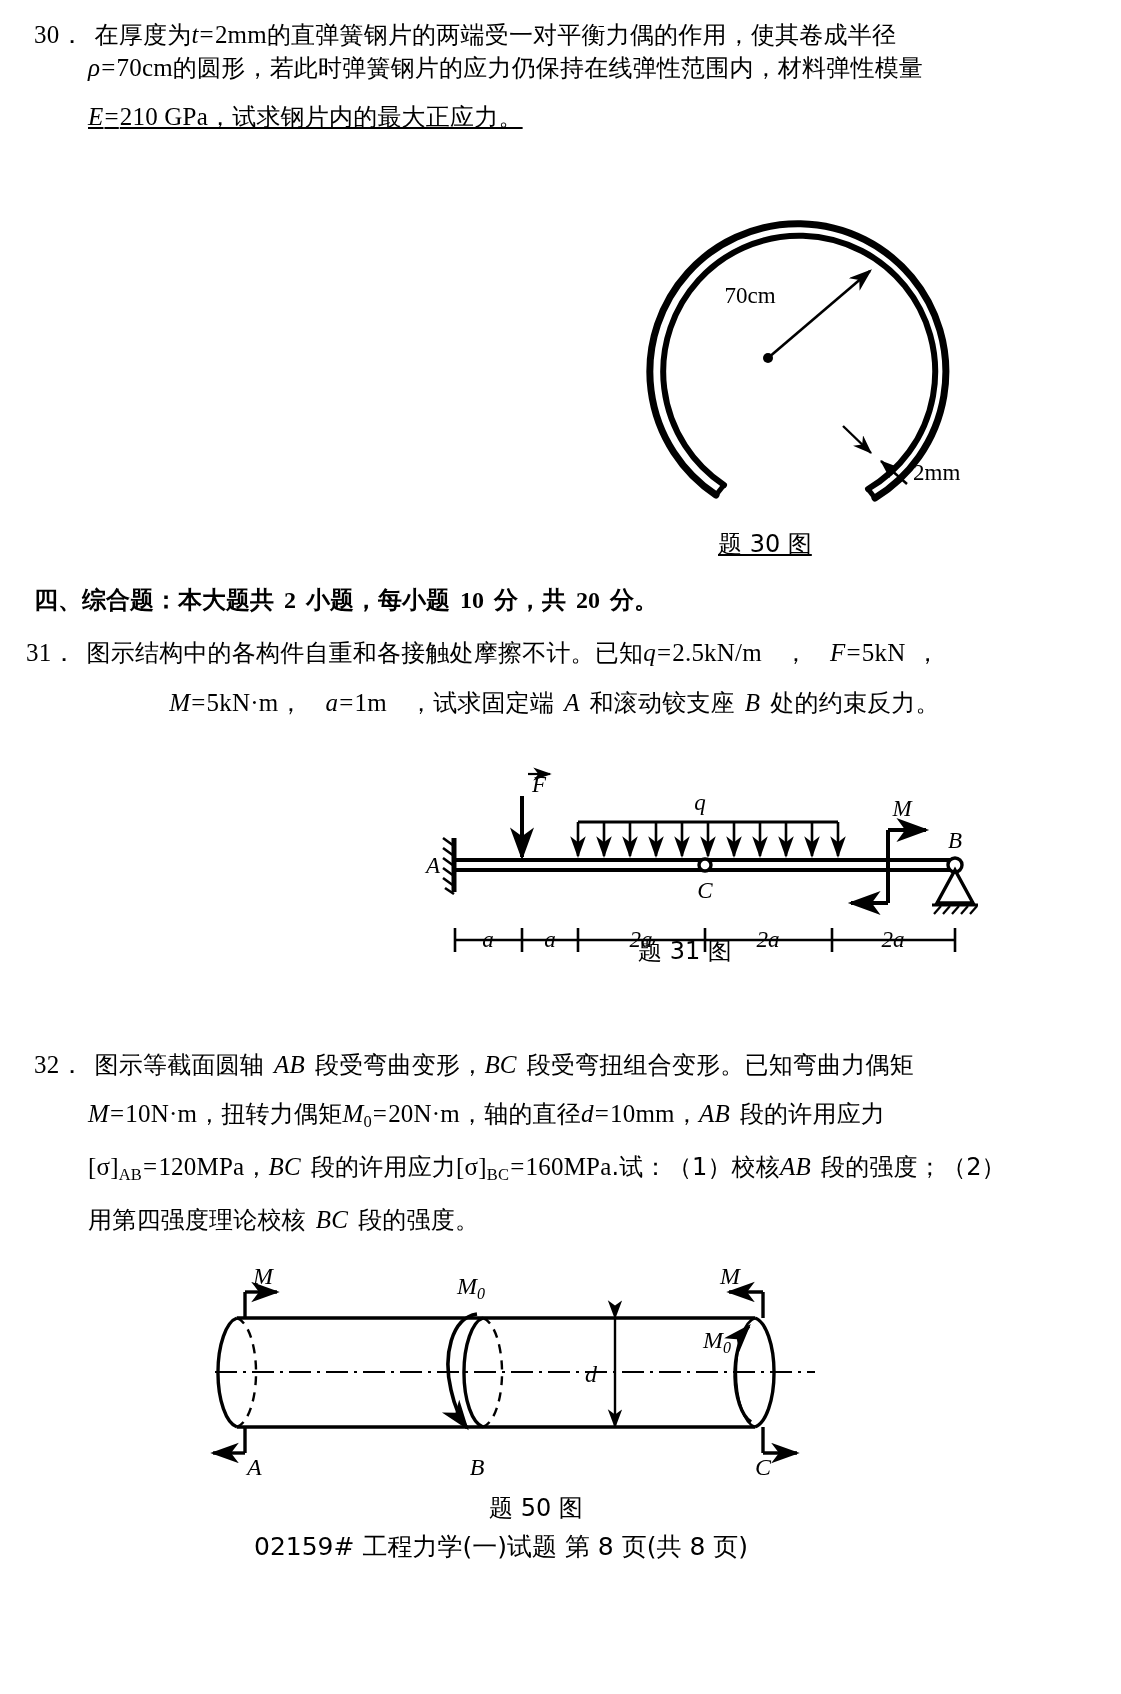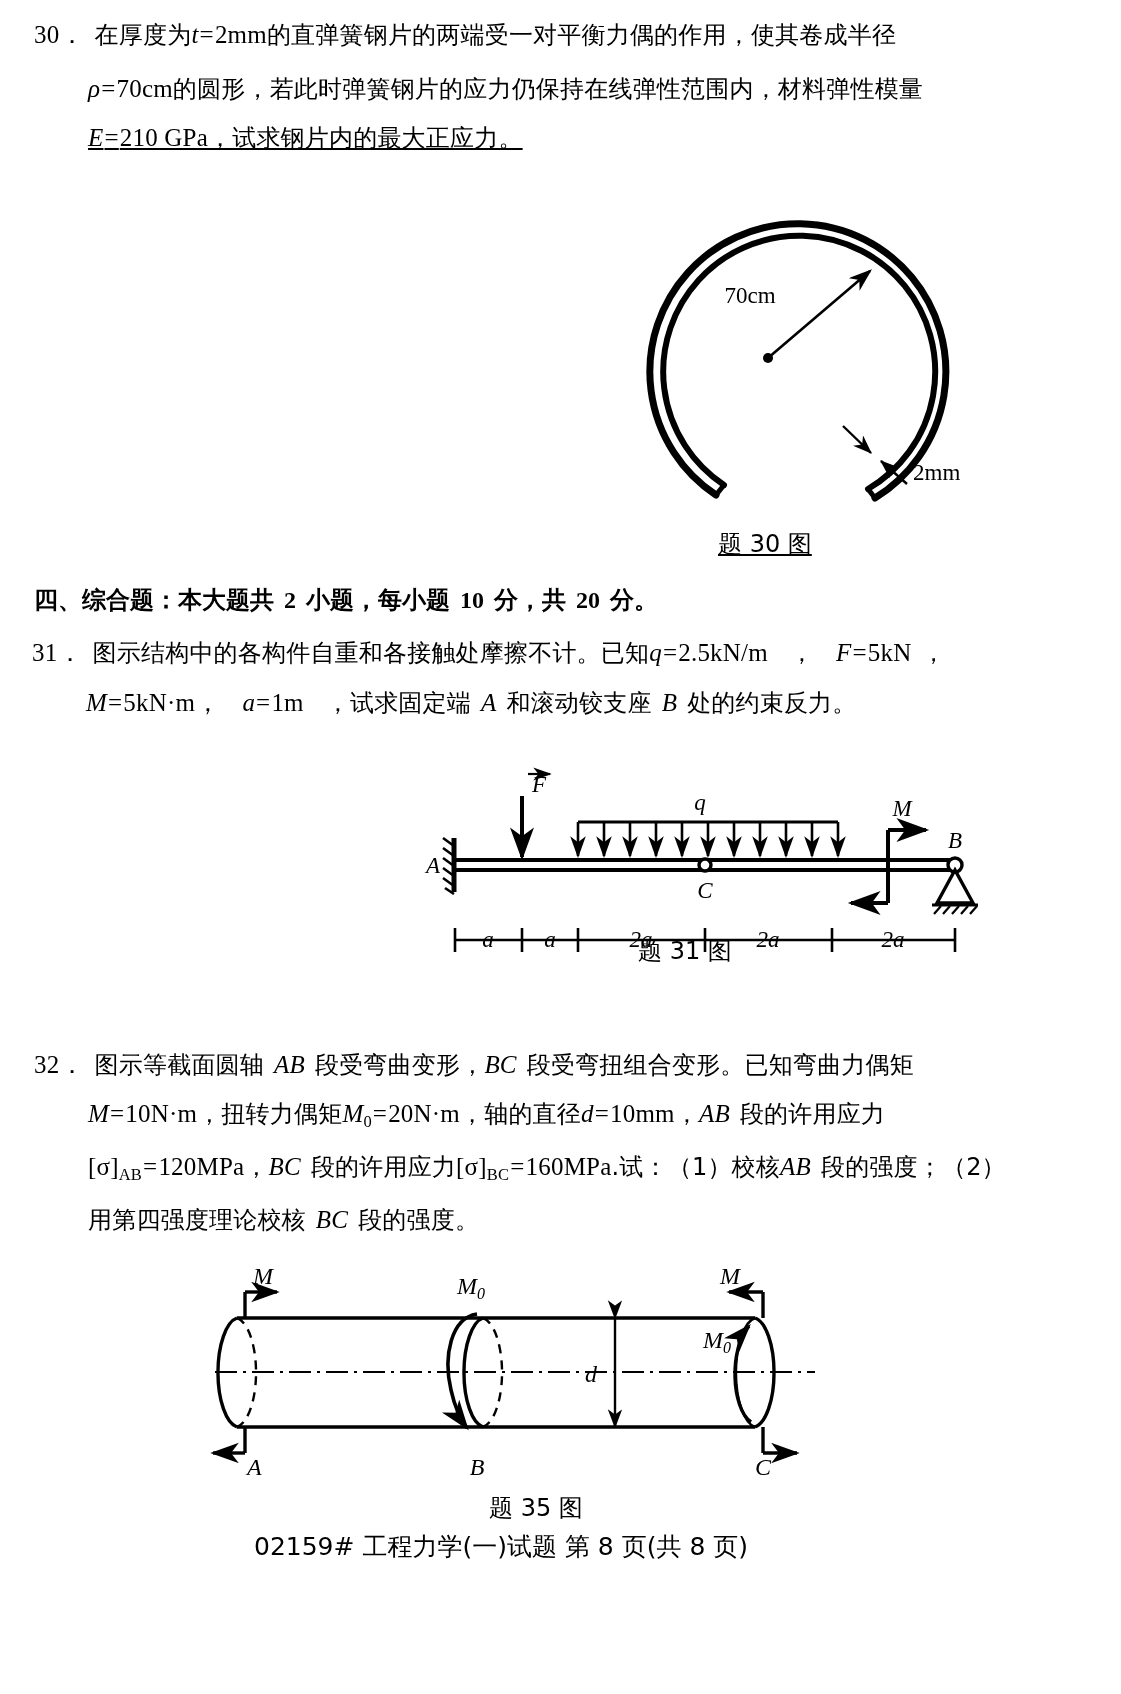--- a/index.html
+++ b/index.html
@@ -57,21 +57,21 @@
 </style>
 </head>
 <body>
 
 <div class="page">
 
   <div class="q-block" style="left:34px;top:22px;">
     <div class="q-line">
       <span class="num">30．</span><span class="sp"></span><span class="cn">在厚度为</span><span class="mi">t</span><span class="mr op">=</span><span class="mr">2mm</span><span class="cn">的直弹簧钢片的两端受一对平衡力偶的作用，</span><span class="cn">使其卷成半径</span>
     </div>
-    <div class="q-line" style="margin-top:29px;margin-left:54px;">
+    <div class="q-line" style="margin-top:8px;margin-left:54px;">
       <span class="mi">ρ</span><span class="mr op">=</span><span class="mr">70cm</span><span class="cn">的圆形，若此时弹簧钢片的应力仍保持在线弹性范围内，材料弹性模量</span>
     </div>
     <div class="q-line" style="margin-top:24px;margin-left:54px;text-decoration:underline;">
       <span class="mi">E</span><span class="mr op">=</span><span class="mr">210 GPa</span><span class="cn">，试求钢片内的最大正应力。</span>
     </div>
   </div>
 
   <div class="figwrap" style="left:600px;top:195px;">
     <svg width="400" height="320" viewBox="0 0 400 320">
 
@@ -100,25 +100,25 @@
       <text x="313" y="285" font-size="23" text-anchor="start">2mm</text>
     </svg>
   </div>
 
   <div class="caption" style="left:718px;top:528px;text-decoration:underline;">题 30 图</div>
 
   <div class="sec-head" style="left:34px;top:584px;">
     <span>四、综合题：本大题共</span><span class="sp"></span><span class="n">2</span><span class="sp"></span><span>小题，每小题</span><span class="sp"></span><span class="n">10</span><span class="sp"></span><span>分，共</span><span class="sp"></span><span class="n">20</span><span class="sp"></span><span>分。</span>
   </div>
 
-  <div class="q-block" style="left:32px;top:640px;">
+  <div class="q-block" style="left:26px;top:640px;">
     <div class="q-line">
       <span class="num">31．</span><span class="sp"></span><span class="cn">图示结构中的各构件自重和各接触处摩擦不计。已知</span><span class="mi">q</span><span class="mr op">=</span><span class="mr">2.5kN/m</span><span class="spw"></span><span class="cn">，</span><span class="spw"></span><span class="mi">F</span><span class="mr op">=</span><span class="mr">5kN</span><span class="sp"></span><span class="cn">，</span>
     </div>
-    <div class="q-line" style="margin-top:25px;margin-left:54px;">
+    <div class="q-line" style="margin-top:25px;text-align:right;">
       <span class="mi">M</span><span class="mr op">=</span><span class="mr">5kN·m，</span><span class="spw"></span><span class="mi">a</span><span class="mr op">=</span><span class="mr">1m</span><span class="spw"></span><span class="cn">，</span><span class="cn">试求固定端</span><span class="sp"></span><span class="mi">A</span><span class="sp"></span><span class="cn">和滚动铰支座</span><span class="sp"></span><span class="mi">B</span><span class="sp"></span><span class="cn">处的约束反力。</span>
     </div>
   </div>
 
   <div class="figwrap" style="left:410px;top:760px;">
     <svg width="600" height="220" viewBox="0 0 600 220">
       <defs>
         <marker id="bArr" markerWidth="9" markerHeight="9" refX="7.6" refY="3" orient="auto" markerUnits="strokeWidth">
           <path d="M0,0 L8.4,3 L0,6 L2.3,3 z" fill="#000"></path>
         </marker>
@@ -257,17 +257,17 @@
       <line x1="548" y1="157" x2="548" y2="183" stroke="#000" stroke-width="3.4"></line>
       <line x1="548" y1="183" x2="582" y2="183" stroke="#000" stroke-width="3.4" marker-end="url(#sArr)"></line>
       <text x="505" y="14" font-size="24" font-style="italic">M</text>
       <text x="540" y="205" font-size="24" font-style="italic">C</text>
 
       <path d="M 536 152 C 516 138 514 78 534 56" fill="none" stroke="#000" stroke-width="3.4" marker-end="url(#sArr)"></path>
       <text x="488" y="78" font-size="24" font-style="italic"><tspan>M</tspan><tspan font-size="16" dy="5">0</tspan></text>
     </svg>
   </div>
 
-  <div class="caption" style="left:489px;top:1492px;">题 35 图</div>
+  <div class="caption" style="left:489px;top:1492px;">题 50 图</div>
 
   <div class="footer" style="left:254px;top:1530px;">02159# 工程力学(一)试题 第 8 页(共 8 页)</div>
 
 </div>
 
 </body></html>

